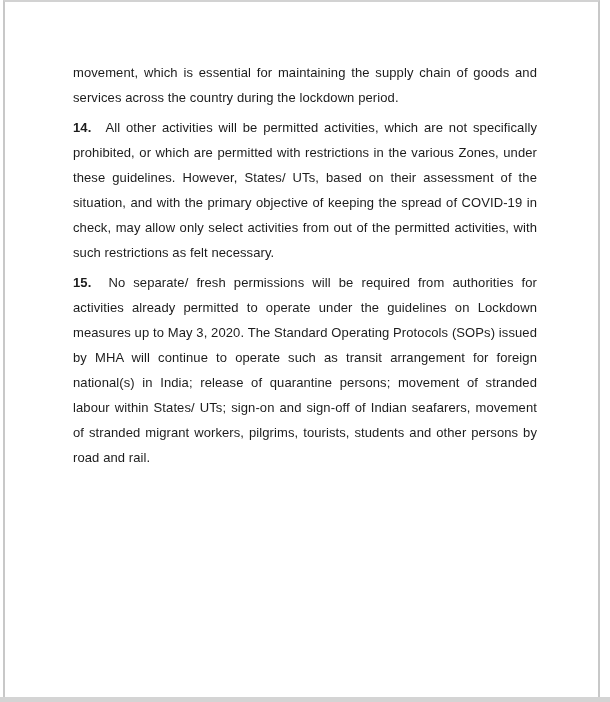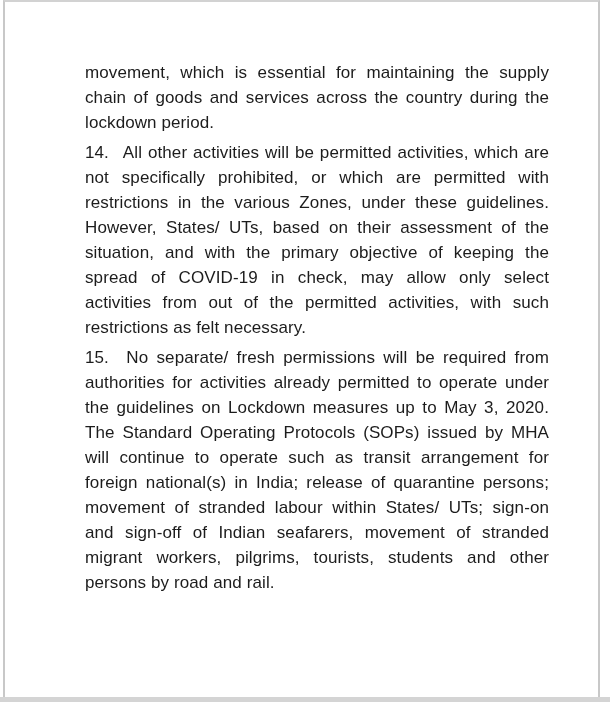--- a/index.html
+++ b/index.html
@@ -24,29 +24,29 @@
     background: #ffffff;
     border-left: 2px solid #c8c8c8;
     border-right: 2px solid #c8c8c8;
     border-top: 2px solid #d2d2d2;
   }
   .content {
     padding: 58px 0 0 68px;
   }
   .para {
     width: 464px;
-    margin: 0 0 5px 12px;
-    font-size: 17px;
+    margin: 0 0 5px 0;
+    font-size: 13px;
     line-height: 25px;
     color: #1c1c1c;
     text-align: justify;
     letter-spacing: 0.1px;
   }
   .para-num {
-    font-weight: normal;
+    font-weight: bold;
     padding-right: 9px;
   }
   .bottom-gap {
     position: absolute;
     left: 0;
     top: 697px;
     width: 610px;
     height: 5px;
     background: #d4d4d4;
   }

